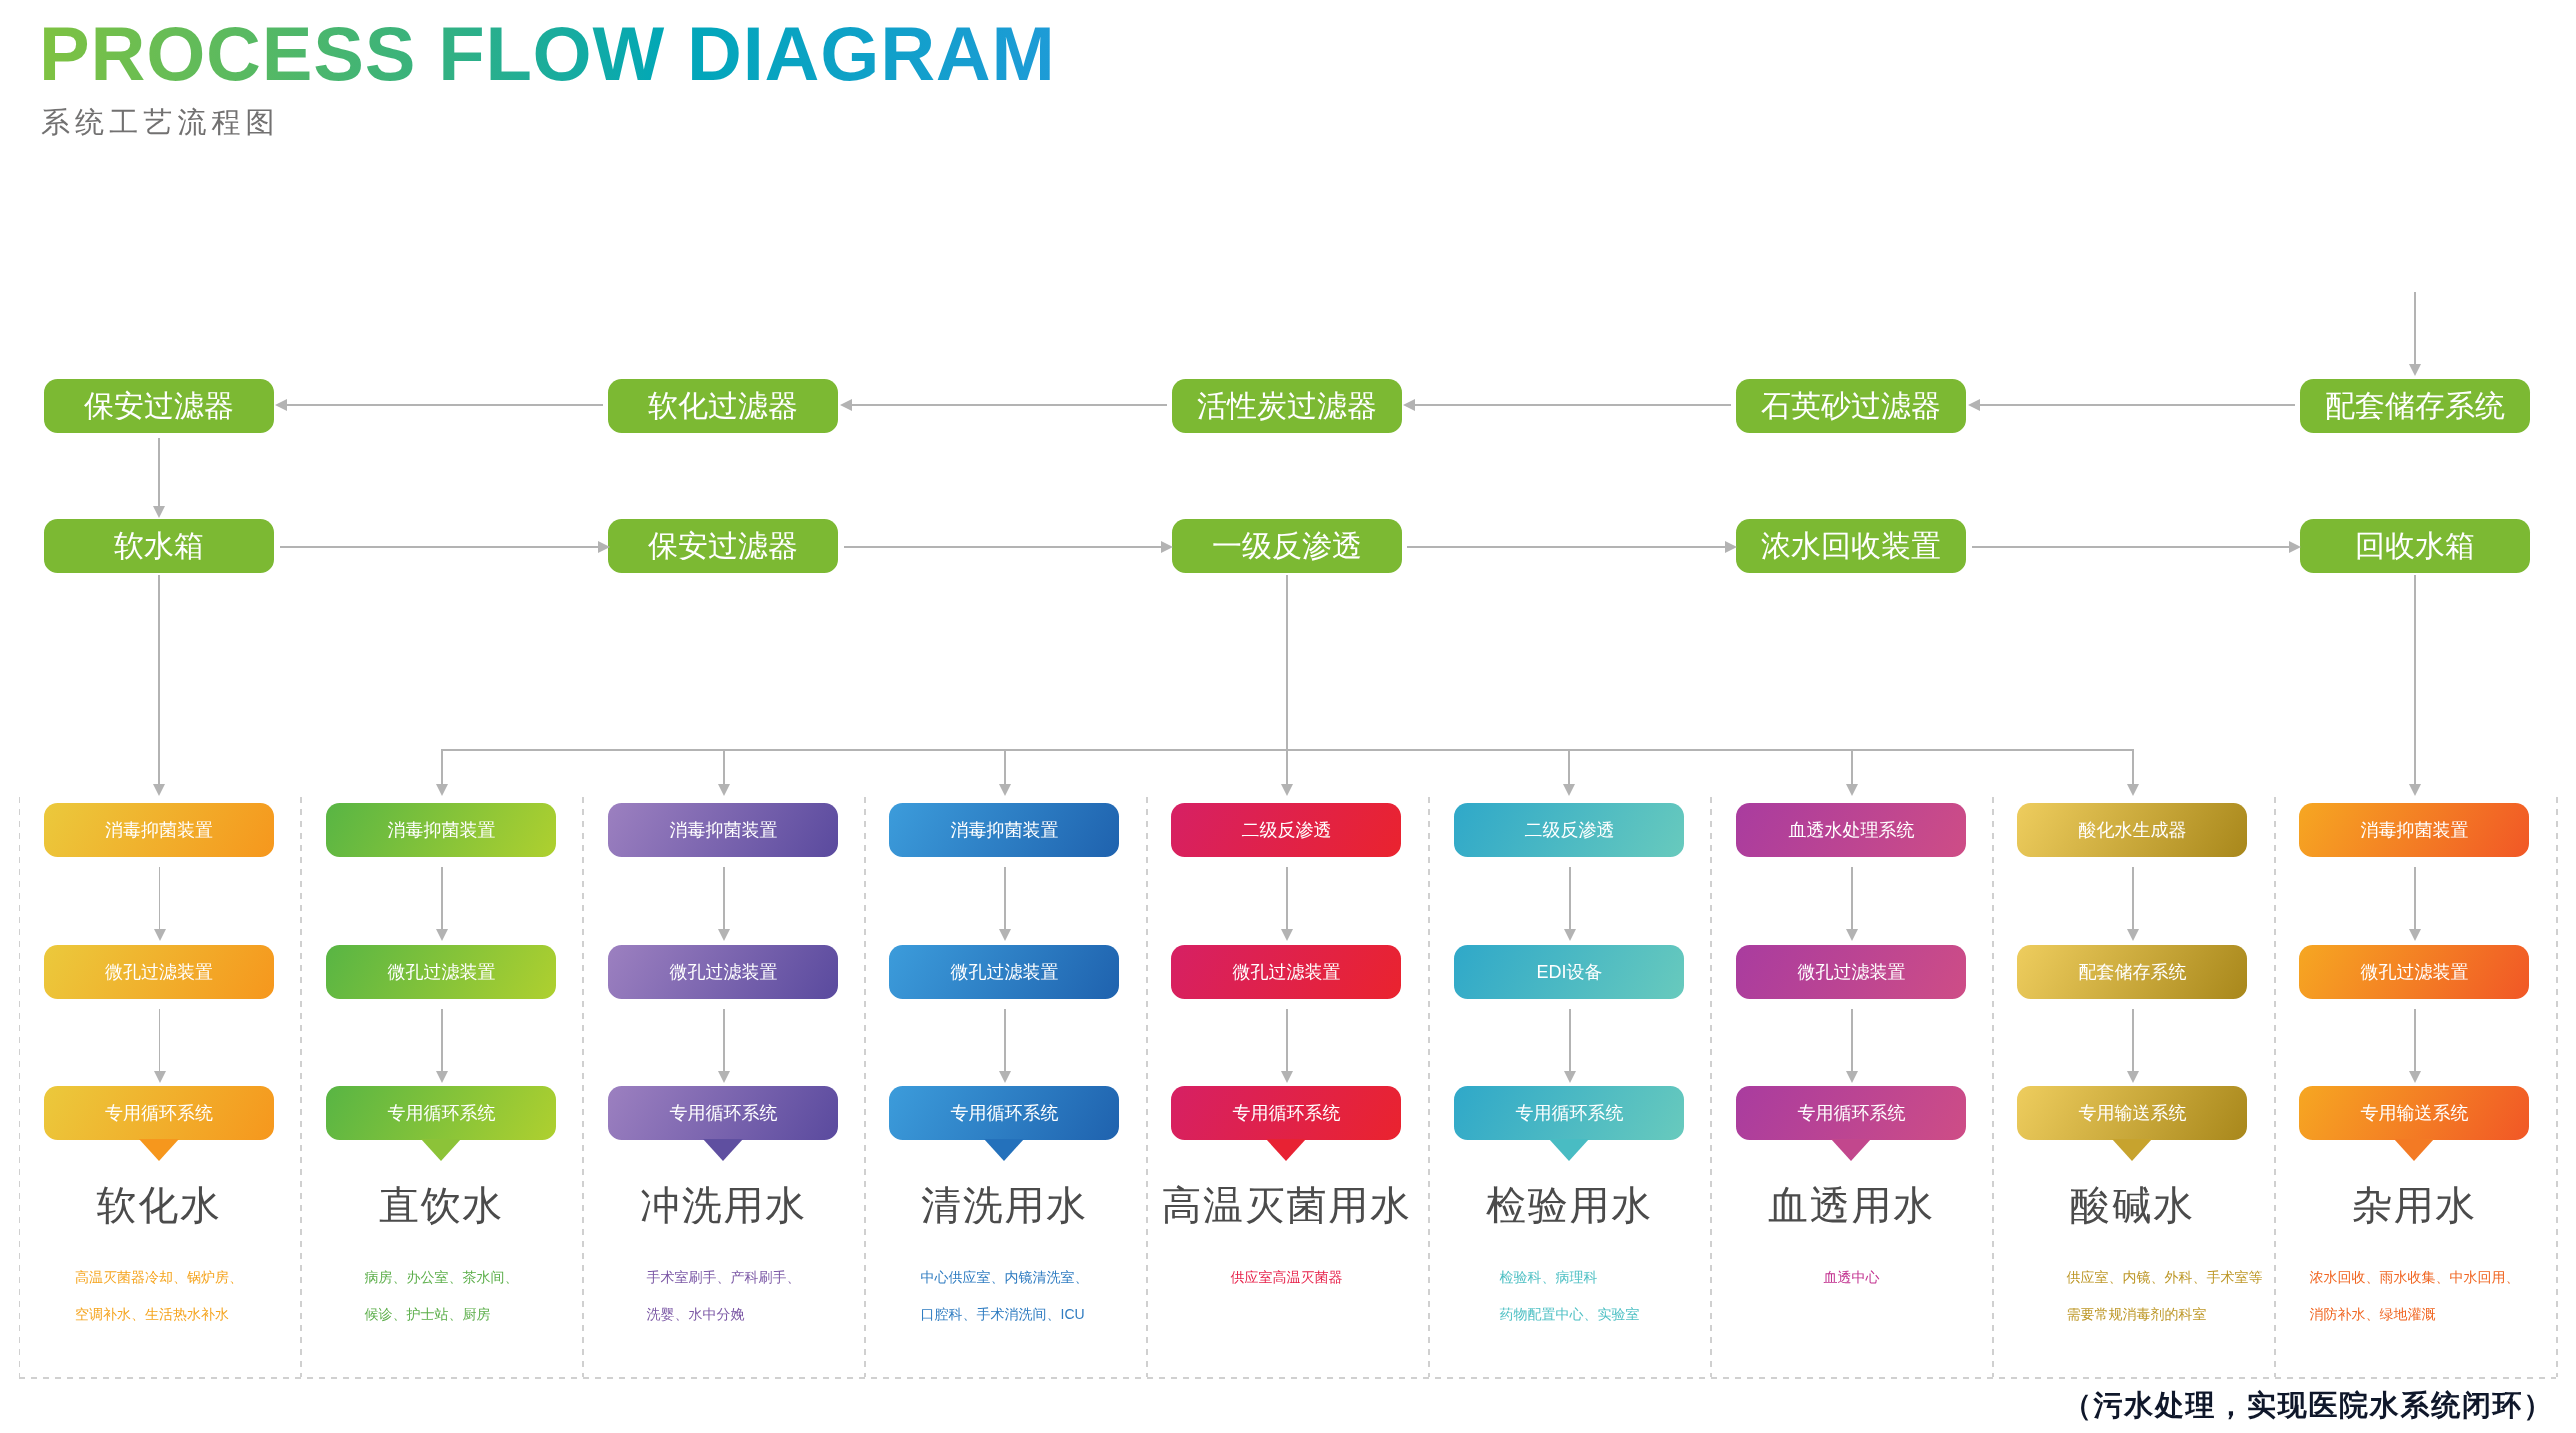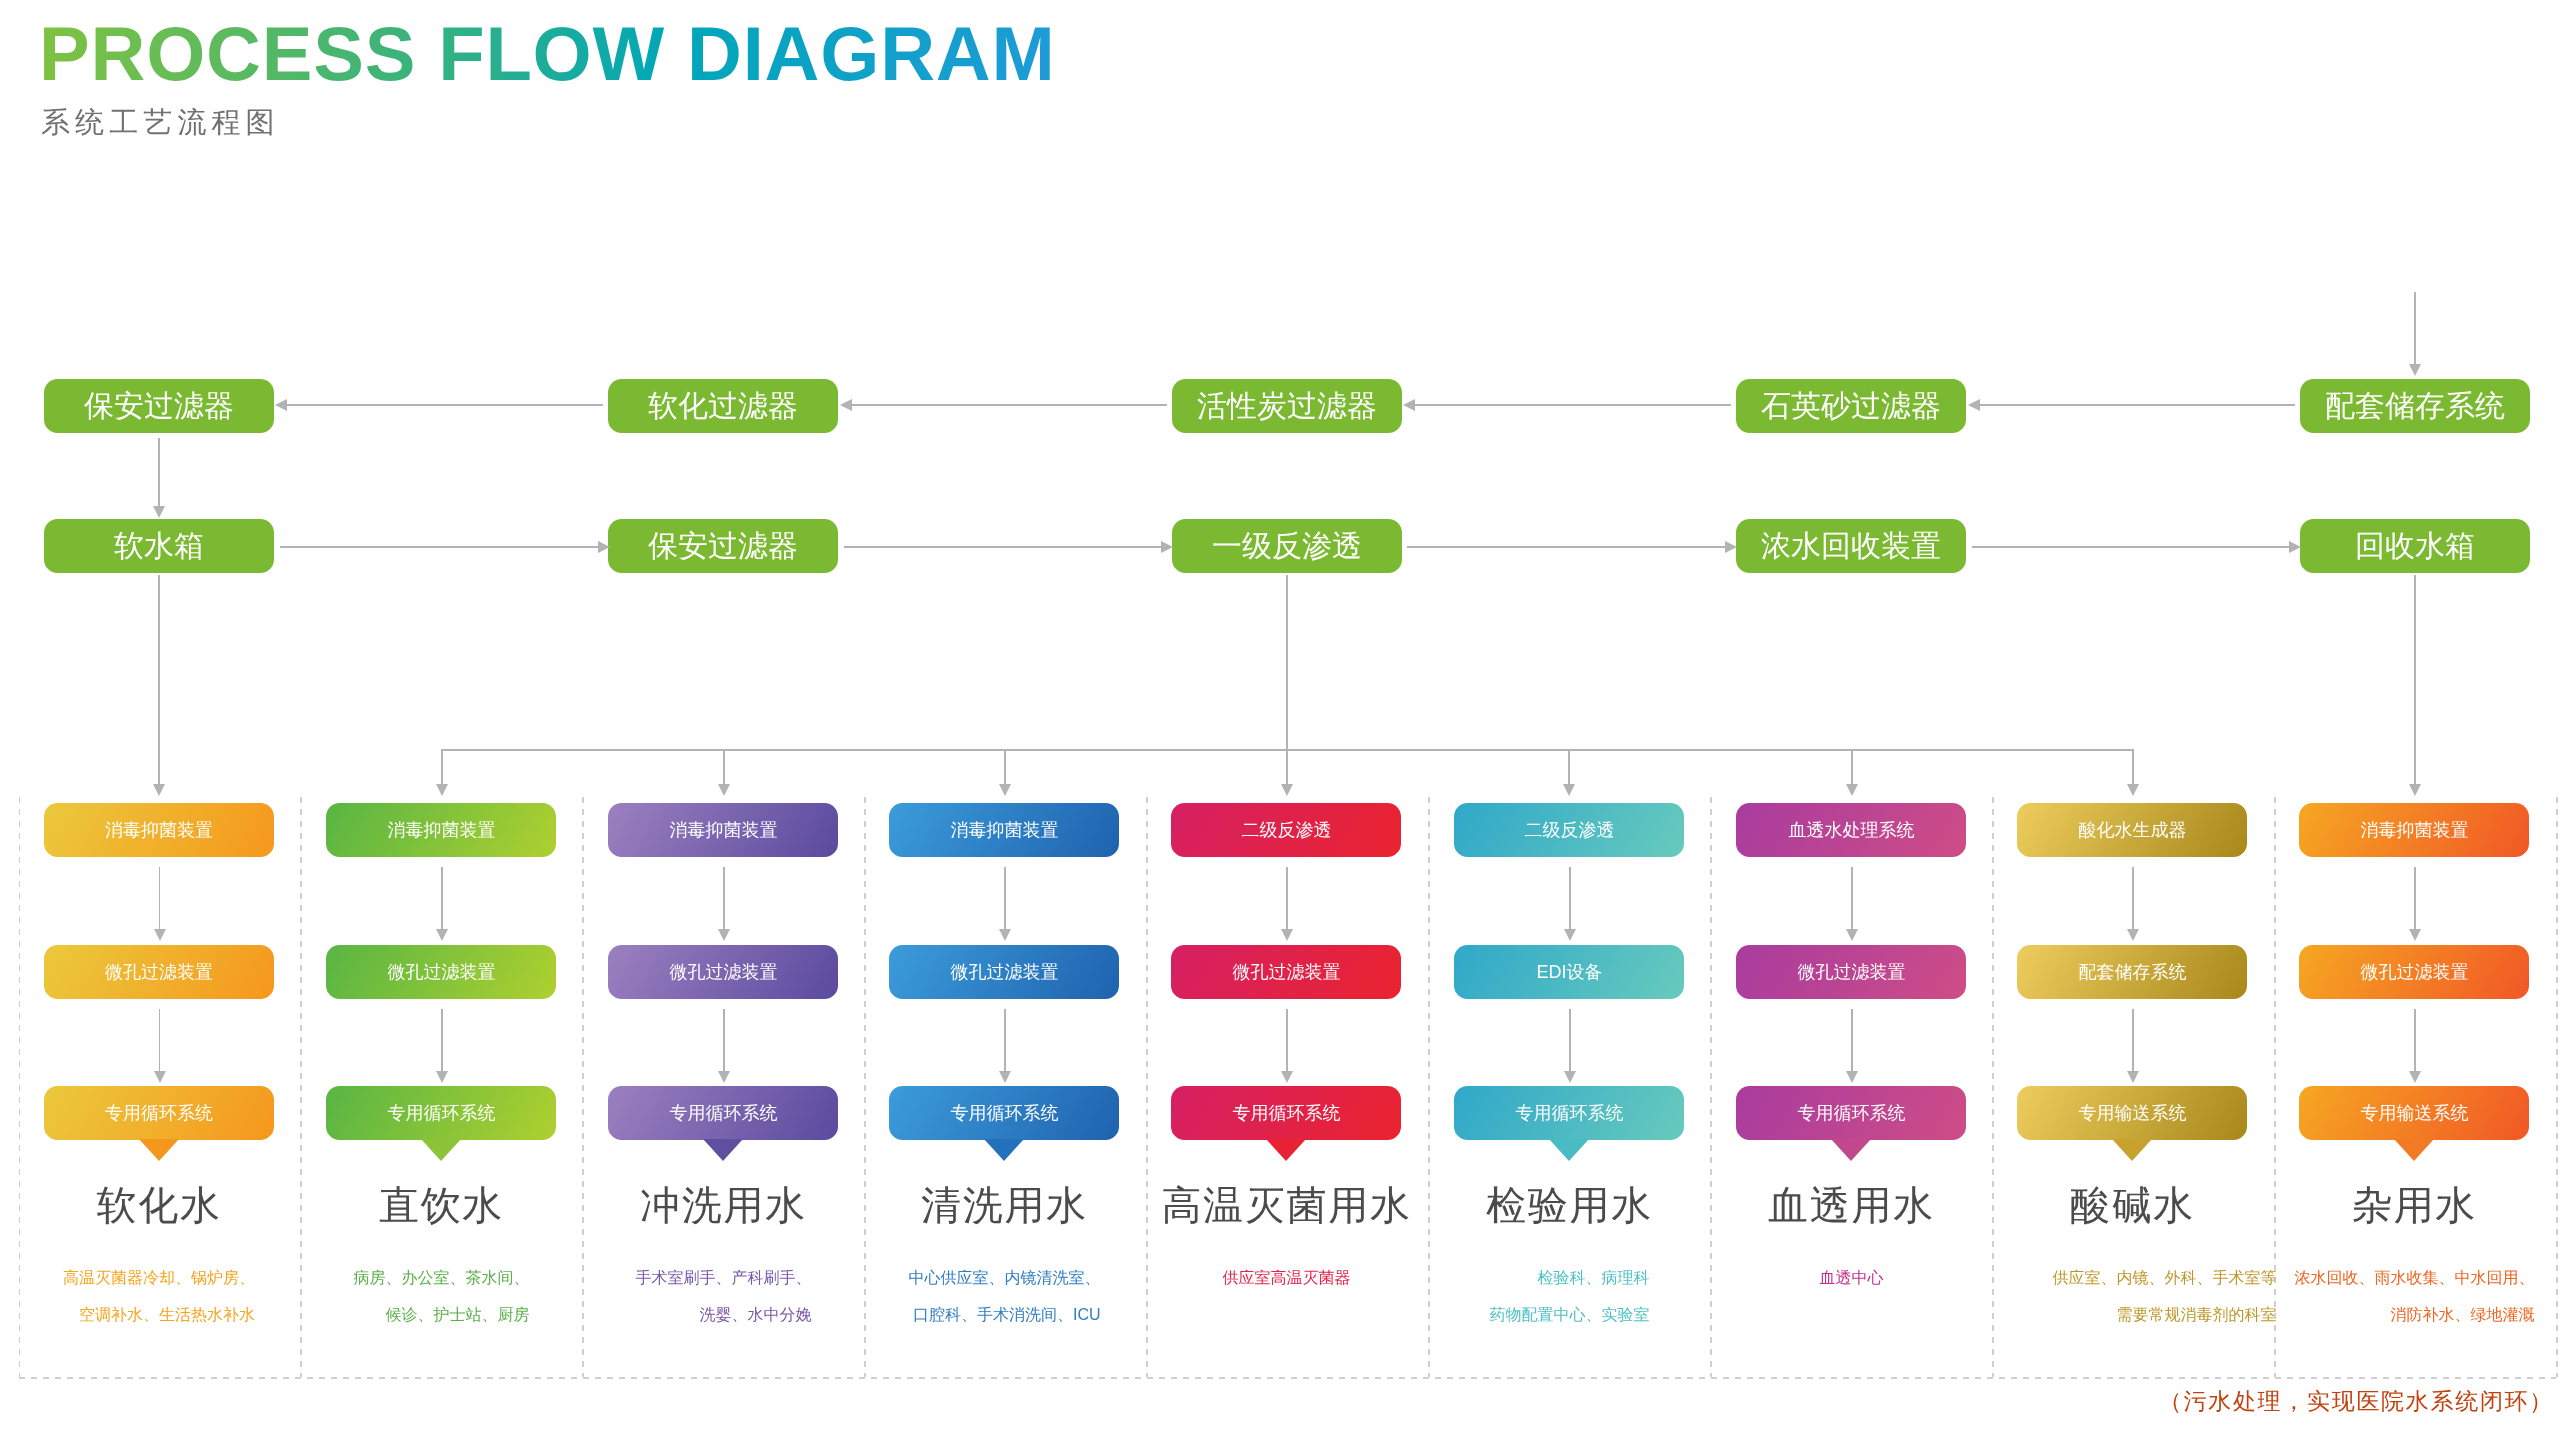--- a/index.html
+++ b/index.html
@@ -36,39 +36,39 @@
   
   .col{position:absolute;top:803px;width:281px;height:574px;}
   .cbox{position:absolute;left:25.4px;width:230px;height:54px;border-radius:13.6px;color:#fff;
         font-size:18px;line-height:54px;text-align:center;white-space:nowrap;}
   .cbox.r1{top:0;}  .cbox.r2{top:142px;}  .cbox.r3{top:283px;}
   .cbox.tag::after{content:"";position:absolute;top:53px;left:50%;margin-left:-20.3px;width:0;height:0;
         border-left:20.3px solid transparent;border-right:20.3px solid transparent;border-top:22px solid #000;}
   .col .vline{left:140px;}
   .col-title{position:absolute;top:375px;left:0;width:100%;text-align:center;font-size:40px;
         font-weight:500;color:#4b4b4b;letter-spacing:1.7px;white-space:nowrap;}
-  .col-desc{position:absolute;top:456px;left:50%;transform:translateX(-50%);text-align:right;
-        font-size:16px;line-height:37px;}
+  .col-desc{position:absolute;top:456px;left:50%;transform:translateX(-50%);text-align:left;
+        font-size:14px;line-height:37px;}
   .col-desc span{display:block;white-space:nowrap;}
 
   
   .c1 .cbox{background:linear-gradient(120deg,#ebc93c,#f6971d);} .c1 .cbox.tag::after{border-top-color:#f6971d;}
   .c2 .cbox{background:linear-gradient(120deg,#58b544,#afd02f);} .c2 .cbox.tag::after{border-top-color:#8cc338;}
   .c3 .cbox{background:linear-gradient(120deg,#9c80c0,#5a4a9e);} .c3 .cbox.tag::after{border-top-color:#5f4fa0;}
   .c4 .cbox{background:linear-gradient(120deg,#3c9cdb,#1f62ae);} .c4 .cbox.tag::after{border-top-color:#2471bb;}
   .c5 .cbox{background:linear-gradient(120deg,#d62064,#ea232e);} .c5 .cbox.tag::after{border-top-color:#e82233;}
   .c6 .cbox{background:linear-gradient(120deg,#2fa8c9,#68cabd);} .c6 .cbox.tag::after{border-top-color:#49bcc3;}
   .c7 .cbox{background:linear-gradient(120deg,#a93c9f,#ce4d86);} .c7 .cbox.tag::after{border-top-color:#c2478d;}
   .c8 .cbox{background:linear-gradient(120deg,#eecd5e,#a8871b);} .c8 .cbox.tag::after{border-top-color:#c7a32e;}
   .c9 .cbox{background:linear-gradient(120deg,#f6a722,#f15726);} .c9 .cbox.tag::after{border-top-color:#f37a24;}
 
   .d1{color:#f5a41d;} .d2{color:#5bae49;} .d3{color:#7b57a5;} .d4{color:#2f7cc1;} .d5{color:#e7224b;}
   .d6{color:#4ec0c4;} .d7{color:#c2308f;} .d8{color:#bd9727;margin-left:32px;} .d9{color:#f0641f;}
 
-  .footnote{position:absolute;right:22px;top:1386px;font-size:23px;color:#c2410c;letter-spacing:1.7px;white-space:nowrap;}
+  .footnote{position:absolute;right:22px;top:1386px;font-size:29px;color:#0f172a;letter-spacing:1.7px;white-space:nowrap;font-weight:bold;}
 </style>
 </head>
 <body>
 
 <div id="canvas">
 
   <div class="main-title">PROCESS FLOW DIAGRAM</div>
   <div class="sub-title">系统工艺流程图</div>
 
   <div class="gbox" style="left:44px;top:379px">保安过滤器</div>

